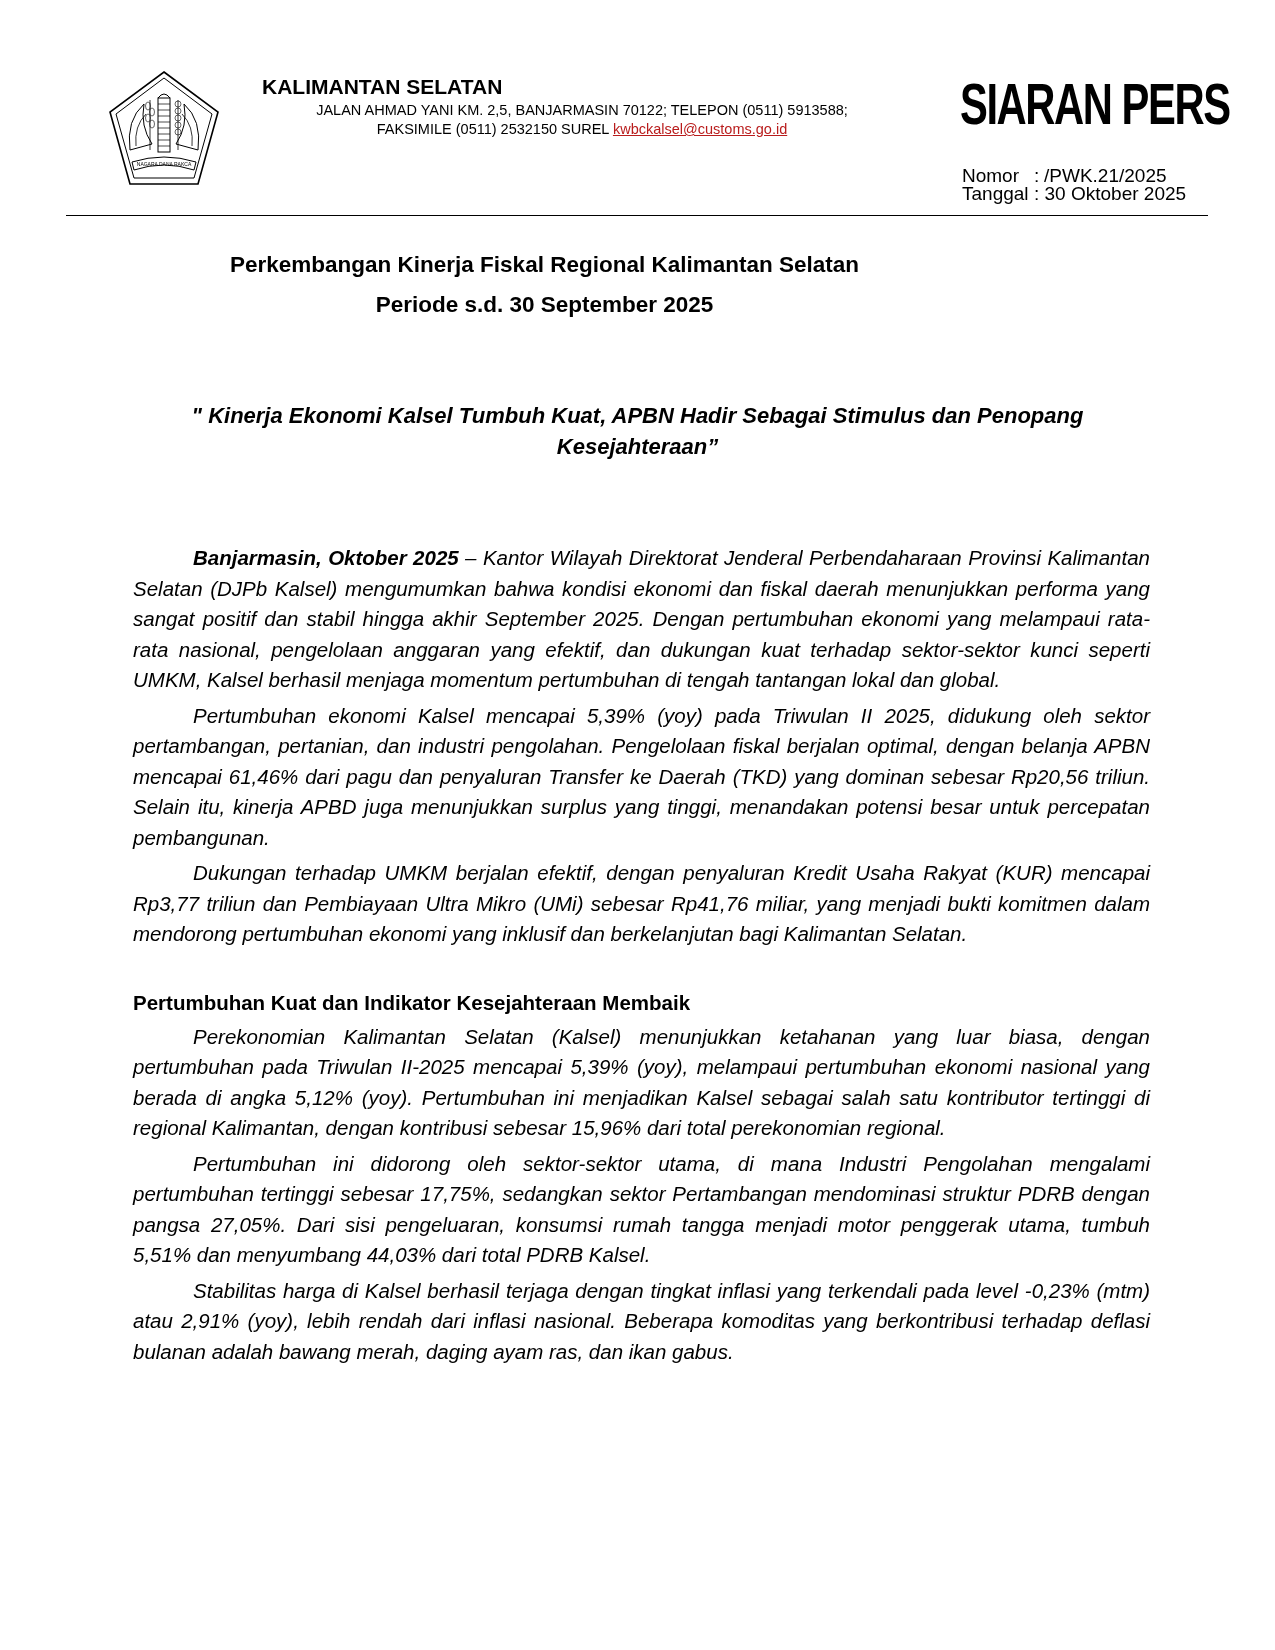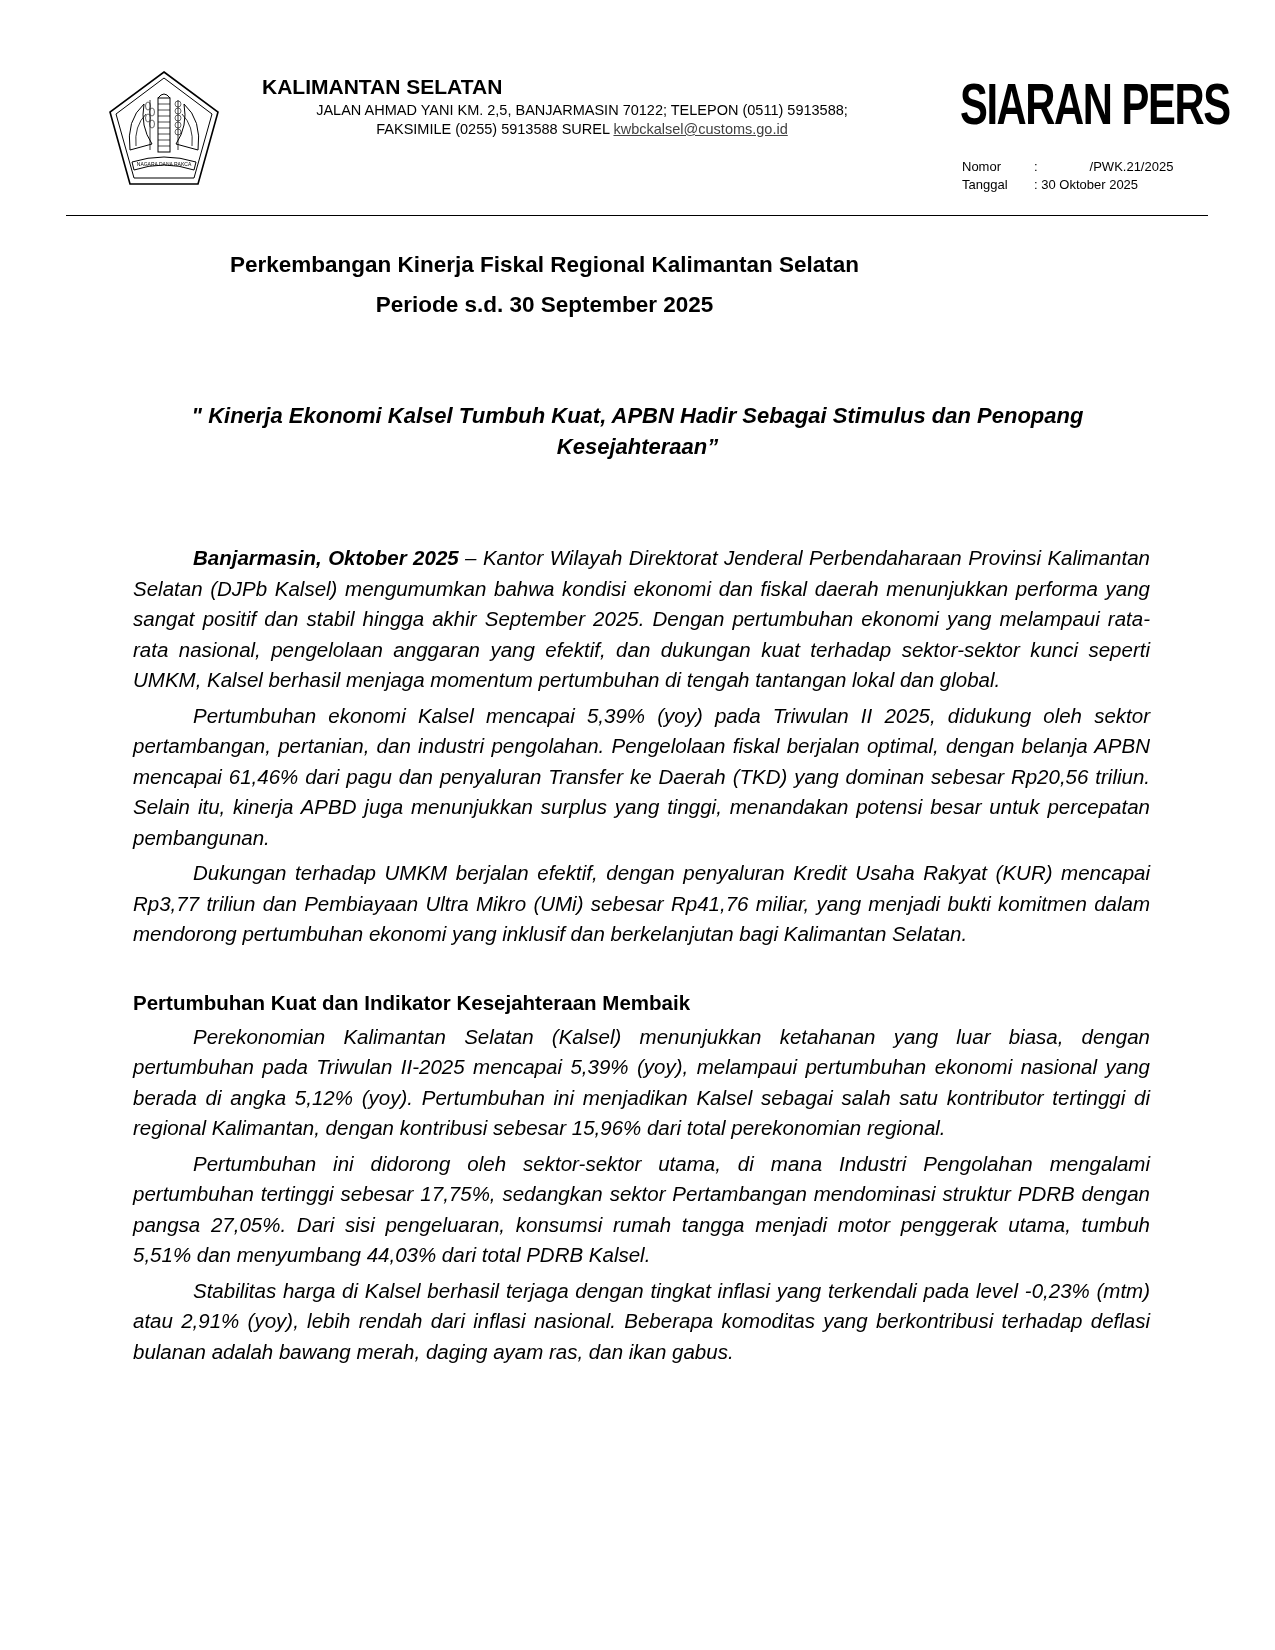--- a/index.html
+++ b/index.html
@@ -5,33 +5,33 @@
     html, body { margin: 0; padding: 0; background: #ffffff; }
     body {
       width: 1275px; height: 1650px; position: relative; overflow: hidden;
       font-family: "Liberation Sans", sans-serif; color: #000;
     }
     .logo { position: absolute; left: 108px; top: 70px; width: 112px; height: 118px; }
     .org { position: absolute; left: 262px; top: 74px; width: 640px; }
     .org .l1 { font-weight: bold; font-size: 22.5px; line-height: 26px; letter-spacing: 0.1px; }
     .org .l2, .org .l3 { font-weight: bold; font-size: 21px; line-height: 25px; }
     .org .addr { font-size: 14.5px; line-height: 19px; margin-top: 2px; text-align: center; }
-    .org a { color: #404040; text-decoration: underline; margin-top: 48px; }
+    .org a { color: #b91c1c; text-decoration: underline; margin-top: 48px; }
     .siaran {
       position: absolute; left: 960px; top: 70px;
       font-family: "Liberation Sans", sans-serif; font-weight: bold;
       font-size: 58px; line-height: 68px; letter-spacing: -2px;
       transform: scaleX(0.72); transform-origin: left top; white-space: nowrap;
     }
-    .meta { position: absolute; left: 962px; top: 158px; font-size: 13px; line-height: 18px; }
+    .meta { position: absolute; left: 962px; top: 167px; font-size: 19px; line-height: 18px; }
     .meta .row { display: flex; }
     .meta .k { width: 72px; }
     .meta .c { width: 10px; }
     .meta .v { width: 175px; }
-    .meta .v.right { text-align: center; width: 175px; }
+    .meta .v.right { text-align: left; width: 175px; }
     .rule { position: absolute; left: 66px; top: 215px; width: 1142px; height: 1px; background: #000; }
     .title { position: absolute; left: 0; width: 1089px; text-align: center; font-weight: bold; font-size: 22.5px; }
     .t1 { top: 252px; }
     .t2 { top: 292px; }
     .quote { position: absolute; left: 160px; top: 400px; width: 955px; text-align: center;
       font-weight: bold; font-style: italic; font-size: 22px; line-height: 31px; }
     .body { position: absolute; left: 133px; top: 543px; width: 1017px; font-size: 20.5px; line-height: 30.5px; }
     .body p { margin: 0 0 5px 0; text-align: justify; text-indent: 60px; font-style: italic; }
     .body h2 { font-size: 20.5px; font-weight: bold; margin: 38px 0 4px 0; line-height: 30px; }
   </style>
@@ -72,21 +72,21 @@
         <circle cx="70" cy="62" r="3"></circle>
     </g>
     <path d="M24,92 Q56,82 88,92 L86,100 Q56,90 26,100 Z" fill="#fff" stroke="#000" stroke-width="1"></path>
     <text x="56" y="96" text-anchor="middle" font-size="5" font-family="Liberation Sans, sans-serif">NAGARA DANA RAKCA</text>
   </svg>
 </div>
 
 <div class="org">
   <div class="l3">KALIMANTAN SELATAN</div>
   <div class="addr">JALAN AHMAD YANI KM. 2,5, BANJARMASIN 70122; TELEPON (0511) 5913588;</div>
-  <div class="addr" style="margin-top:0"><span>FAKSIMILE (0255) 5913588 SUREL </span><a href="#">kwbckalsel@customs.go.id</a></div>
+  <div class="addr" style="margin-top:0"><span>FAKSIMILE (0511) 2532150 SUREL </span><a href="#">kwbckalsel@customs.go.id</a></div>
 </div>
 
 <div class="siaran">SIARAN PERS</div>
 
 <div class="meta">
   <div class="row">
     <span class="k">Nomor</span>
     <span class="c">:</span>
     <span class="v right">/PWK.21/2025</span>
   </div>

